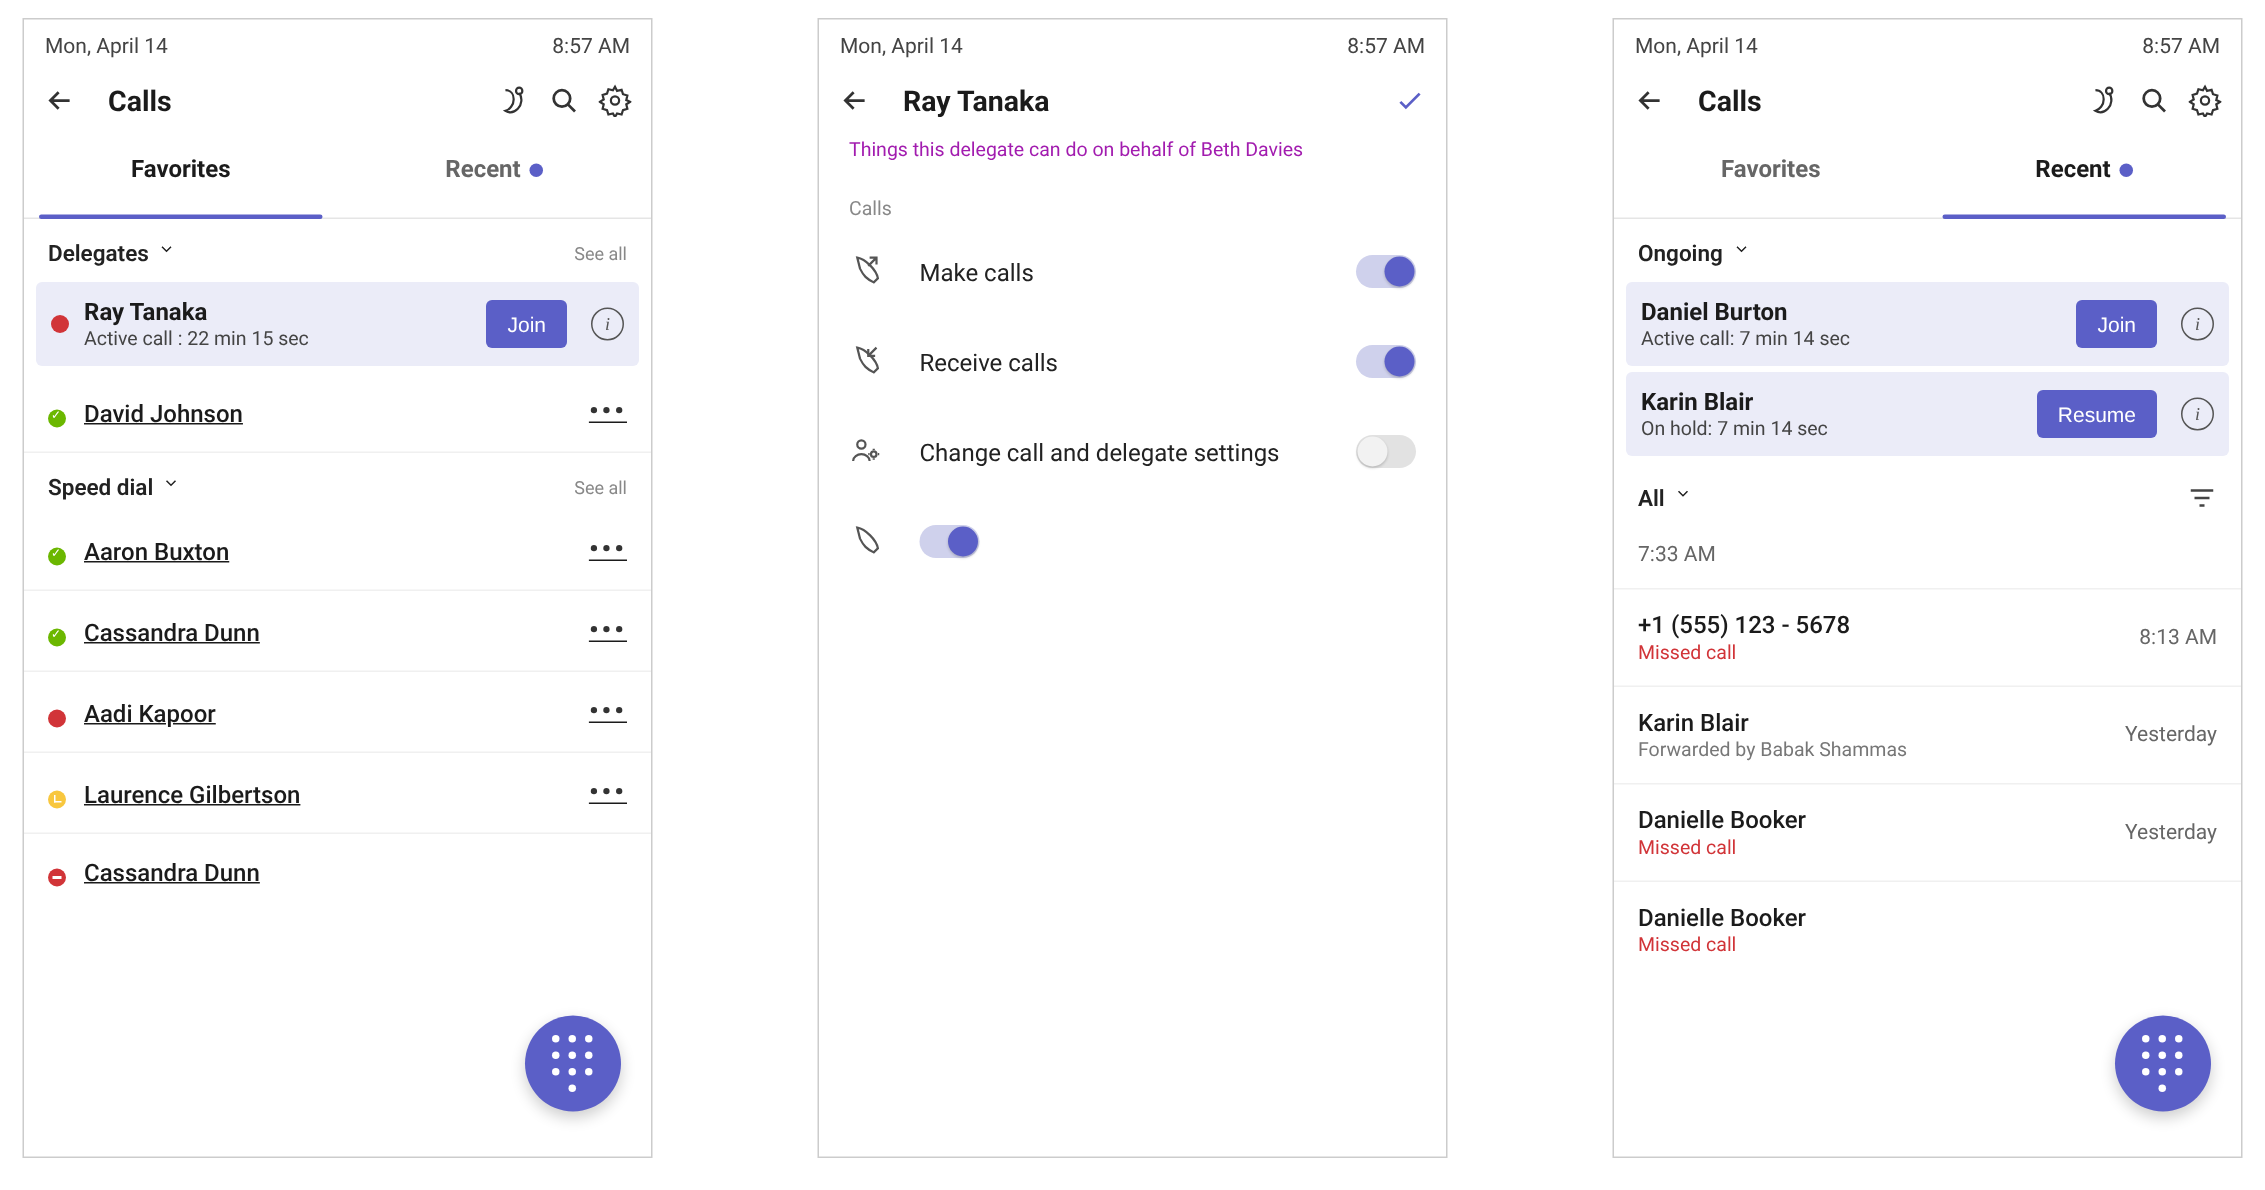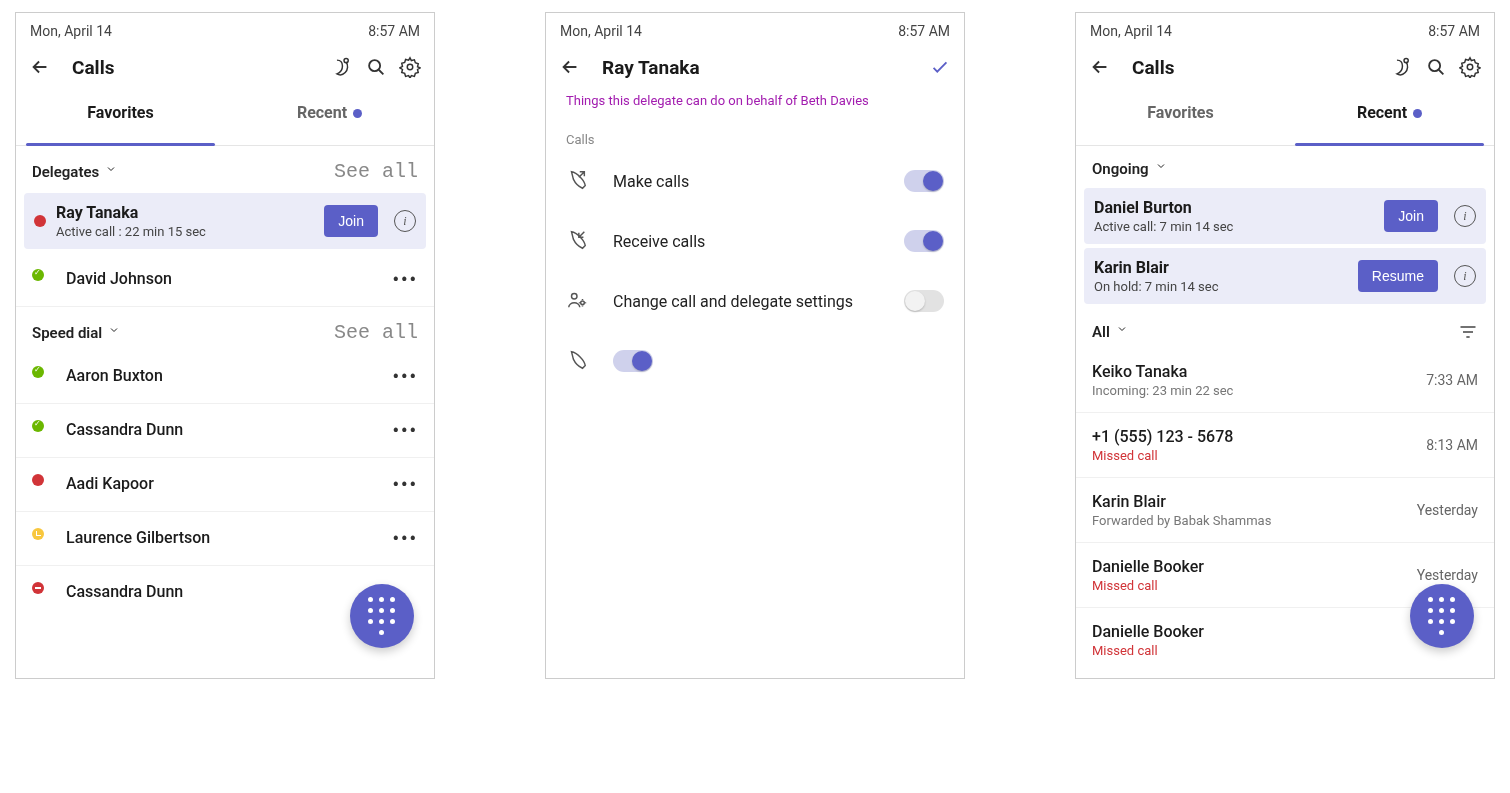--- a/index.html
+++ b/index.html
@@ -12,21 +12,21 @@
     justify-content: center;
     align-items: flex-start;
     color: #1b1b1b;
   }
   .phone {
     width: 420px;
     background: #fff;
     border: 1px solid #ccc;
     position: relative;
     overflow: hidden;
-    height: 667px;
+    height: 760px;
   }
   .status-bar {
     display: flex;
     justify-content: space-between;
     padding: 10px 14px 2px 14px;
     font-size: 14px;
     color: #444;
   }
   .header {
     display: flex;
@@ -92,22 +92,21 @@
     gap: 6px;
     font-weight: 600;
     color: #222;
     font-size: 15px;
   }
   .section-head .chev {
     width: 12px; height: 12px;
   }
   .section-head .seeall {
     color: #888;
-    font-size: 20px;
-    font-family: Liberation Mono, monospace;
+    font-size: 12px;
   }
   .card-active {
     background: #ebecf8;
     margin: 4px 8px 4px 8px;
     border-radius: 4px;
     display: flex;
     align-items: center;
     padding: 10px 10px;
     gap: 10px;
   }
@@ -159,24 +158,25 @@
     border: 1.5px solid #555;
     border-radius: 50%;
     display: flex; align-items: center; justify-content: center;
     font-size: 12px; font-style: italic; font-family: serif;
     color: #555;
     margin-left: 6px;
     cursor: pointer;
   }
   .row {
     display: flex;
-    align-items: flex-start;
+    align-items: flex-end;
     padding: 16px 16px;
     border-bottom: 1px solid #f0f0f0;
-    gap: 22px;
+    gap: 12px;
+    text-decoration: underline;
   }
   .row .nm { flex: 1; font-size: 16px; font-weight: 500; color: #1b1b1b;}
   .row .dots {
     color: #333; font-size: 18px; letter-spacing: 2px; font-weight: 700;
     cursor: pointer;
   }
   .dial-fab {
     position: absolute;
     bottom: 30px; right: 20px;
     width: 64px; height: 64px;
@@ -519,24 +519,20 @@
         </svg>
     </span>
     <span class="filter-ico">
       <svg viewBox="0 0 24 24" fill="none" stroke="currentColor" stroke-width="2">
           <path d="M3 6h18M6 12h12M10 18h4"></path>
         </svg>
     </span>
   </div>
 
   <div class="recent-row">
-    <div class="info2">
-      <div class="nm2">Keiko Tanaka</div>
-      <div class="sub2">Incoming: 23 min 22 sec</div>
-    </div>
     <div class="time">7:33 AM</div>
   </div>
   <div class="recent-row">
     <div class="info2">
       <div class="nm2">+1 (555) 123 - 5678</div>
       <div class="sub2 miss">Missed call</div>
     </div>
     <div class="time">8:13 AM</div>
   </div>
   <div class="recent-row">

